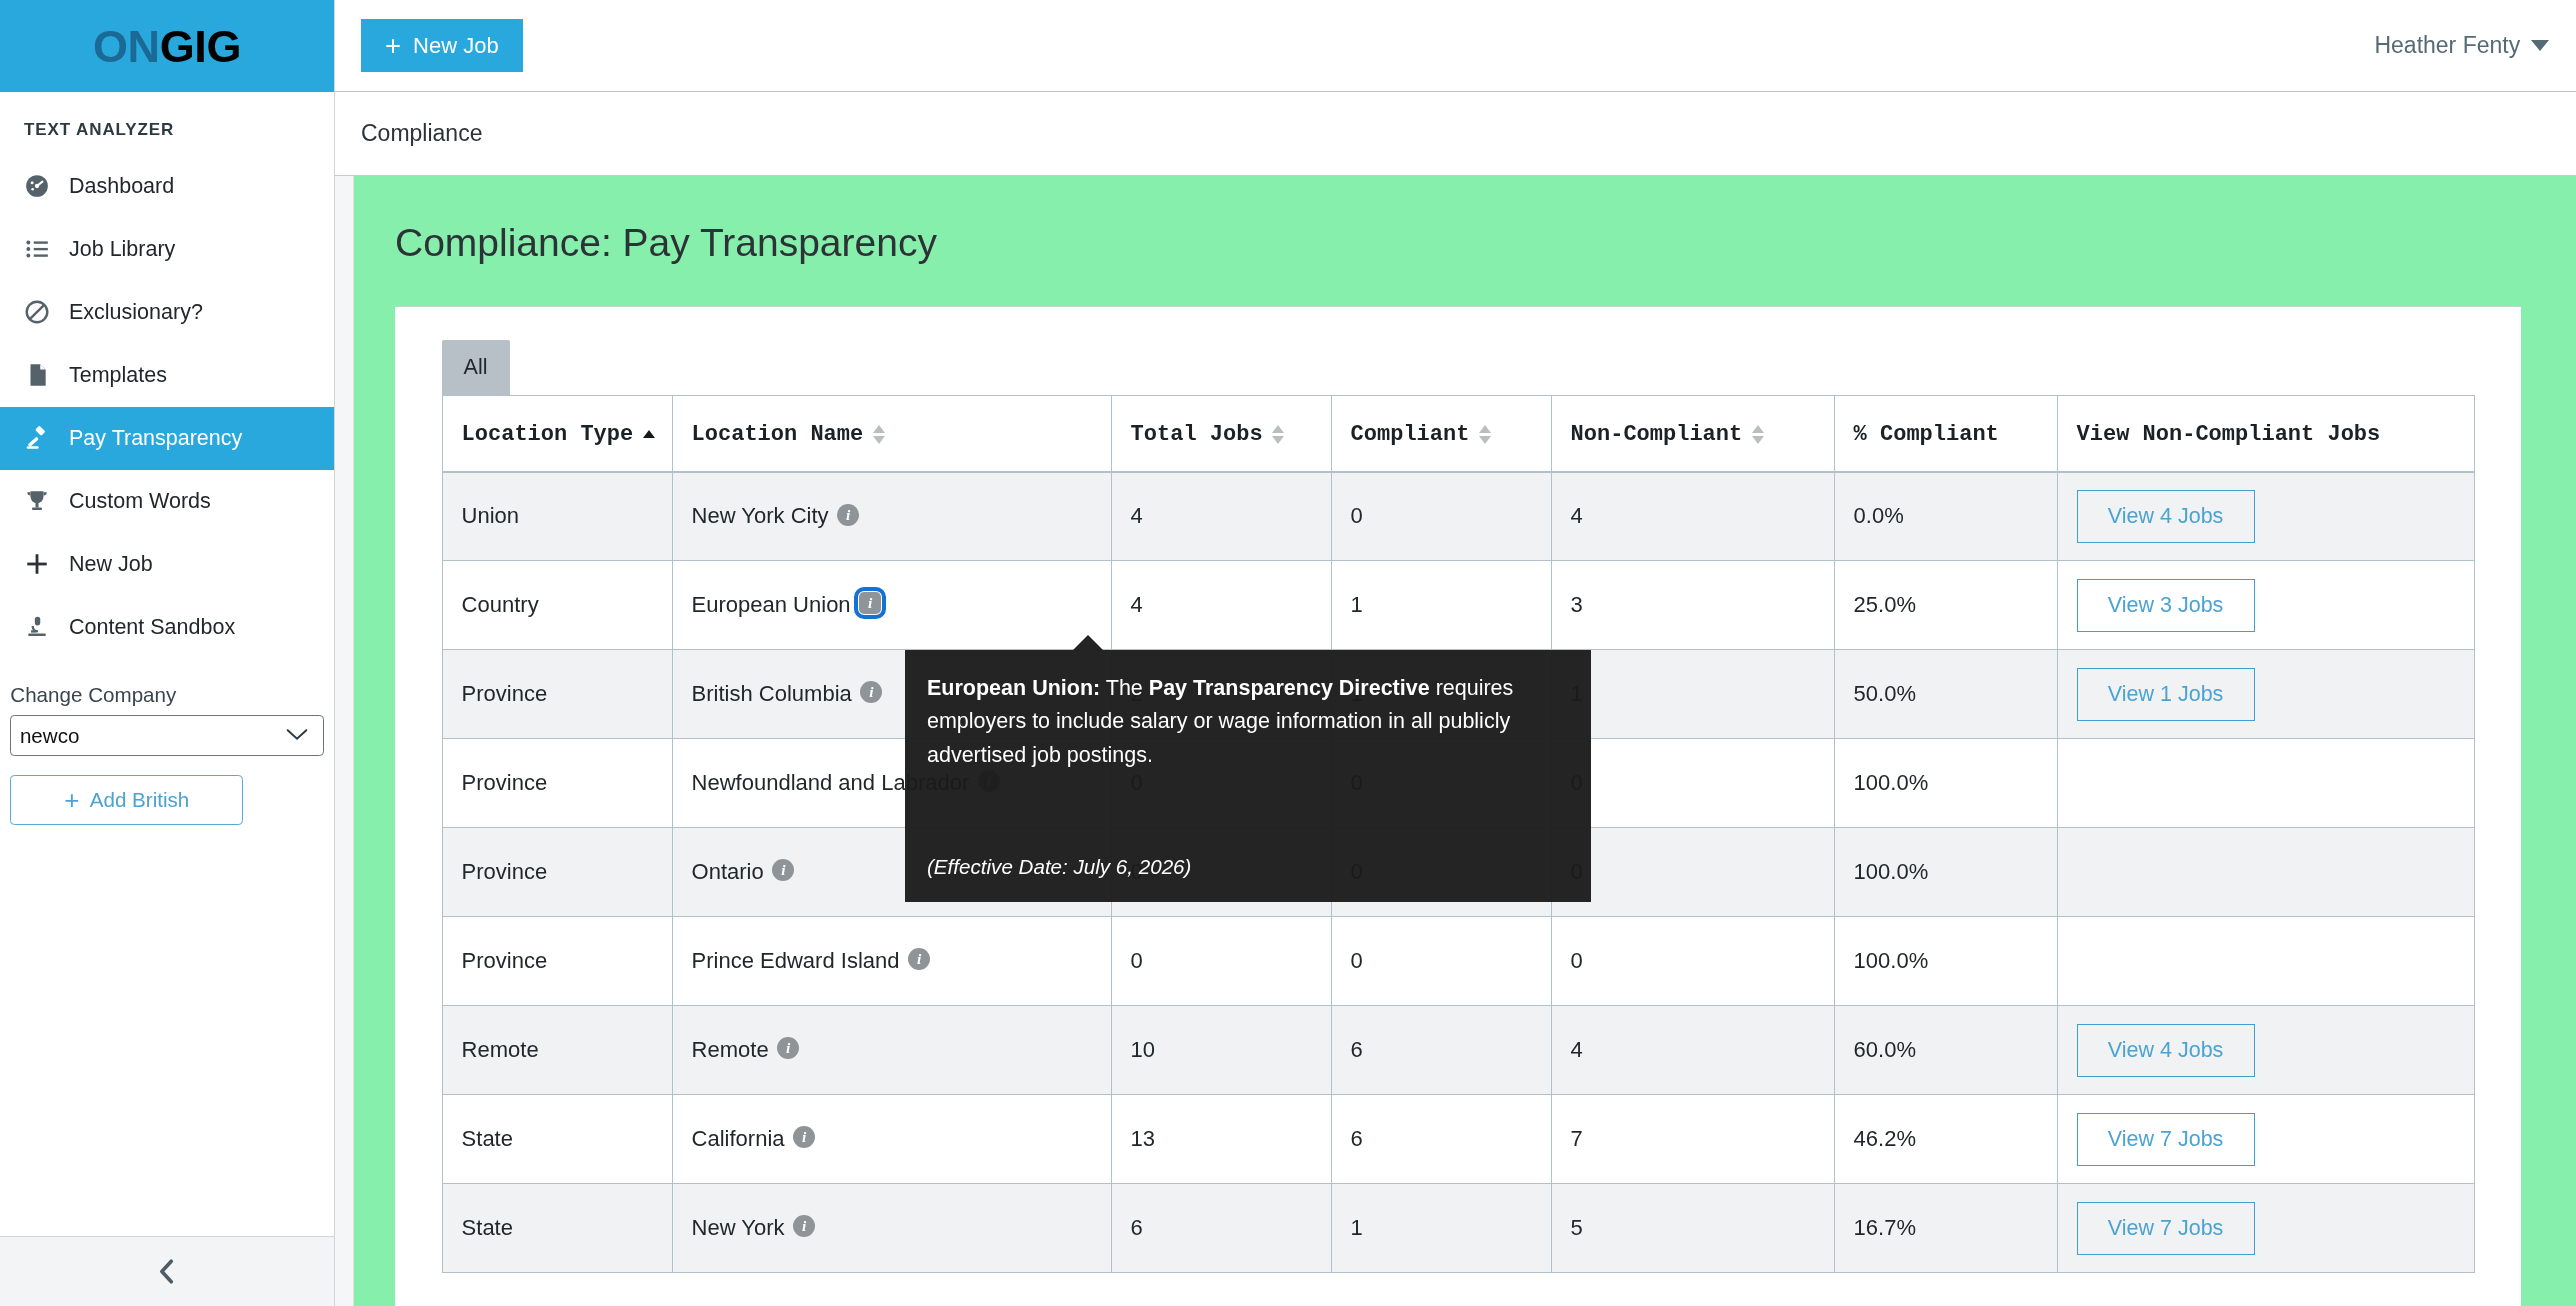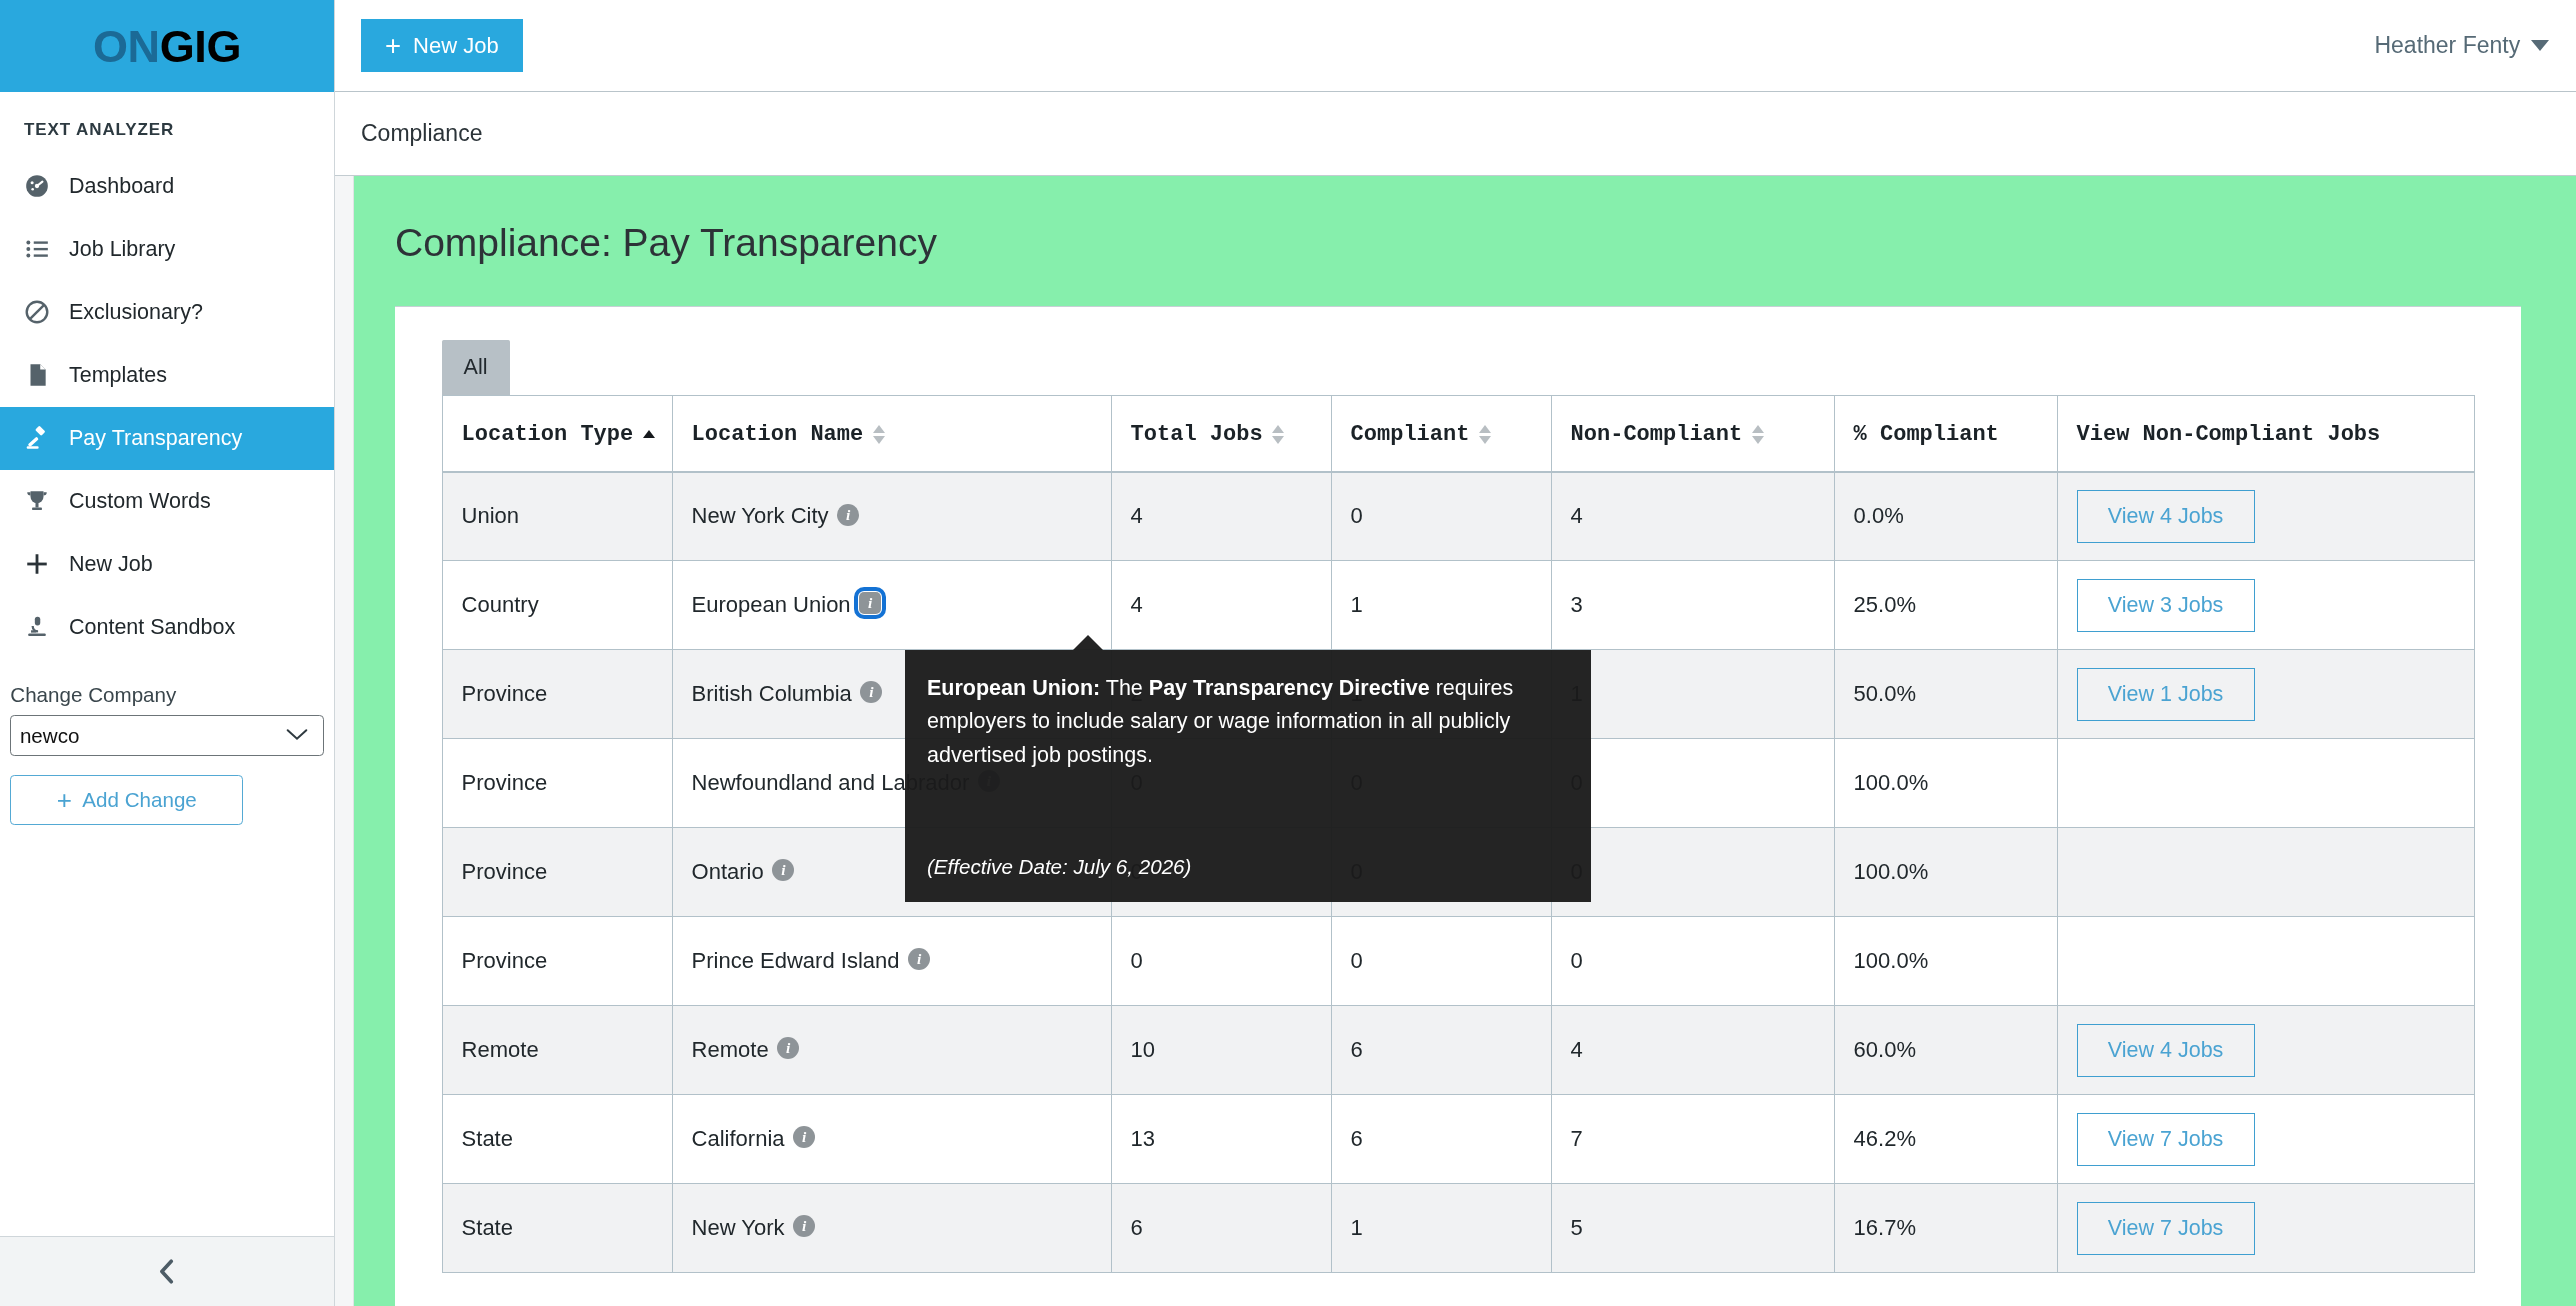--- a/index.html
+++ b/index.html
@@ -335,21 +335,21 @@
       </select>
       <span class="select-caret">
         <svg width="22" height="13.7" viewBox="0 0 26 16">
             <path d="M2 3l11 10L24 3" stroke="#2f3a40" stroke-width="2.4" fill="none" stroke-linecap="round"></path>
           </svg>
       </span>
     </div>
 
     <button class="add-company">
       <span class="add-plus">+</span>
-      <span>Add Change</span>
+      <span>Add British</span>
     </button>
 
     <div class="sidebar-spacer"></div>
 
     <div class="collapse-bar">
       <span>
         <svg width="26" height="29" viewBox="0 0 30 34">
             <path d="M20 5L9 17l11 12" stroke="#4d5c66" stroke-width="4.2" fill="none" stroke-linecap="round" stroke-linejoin="round"></path>
           </svg>
       </span>

